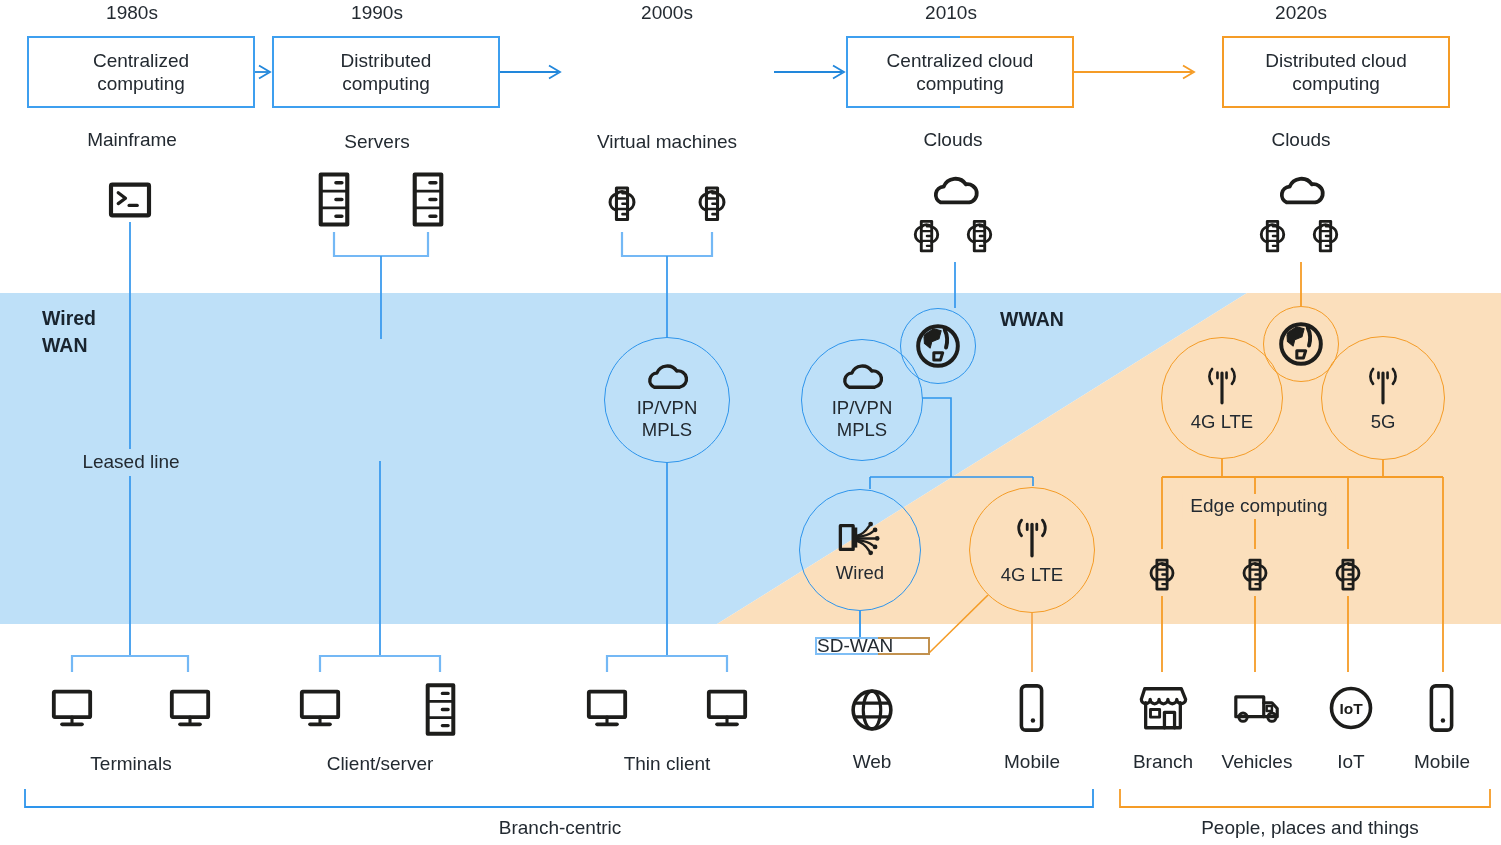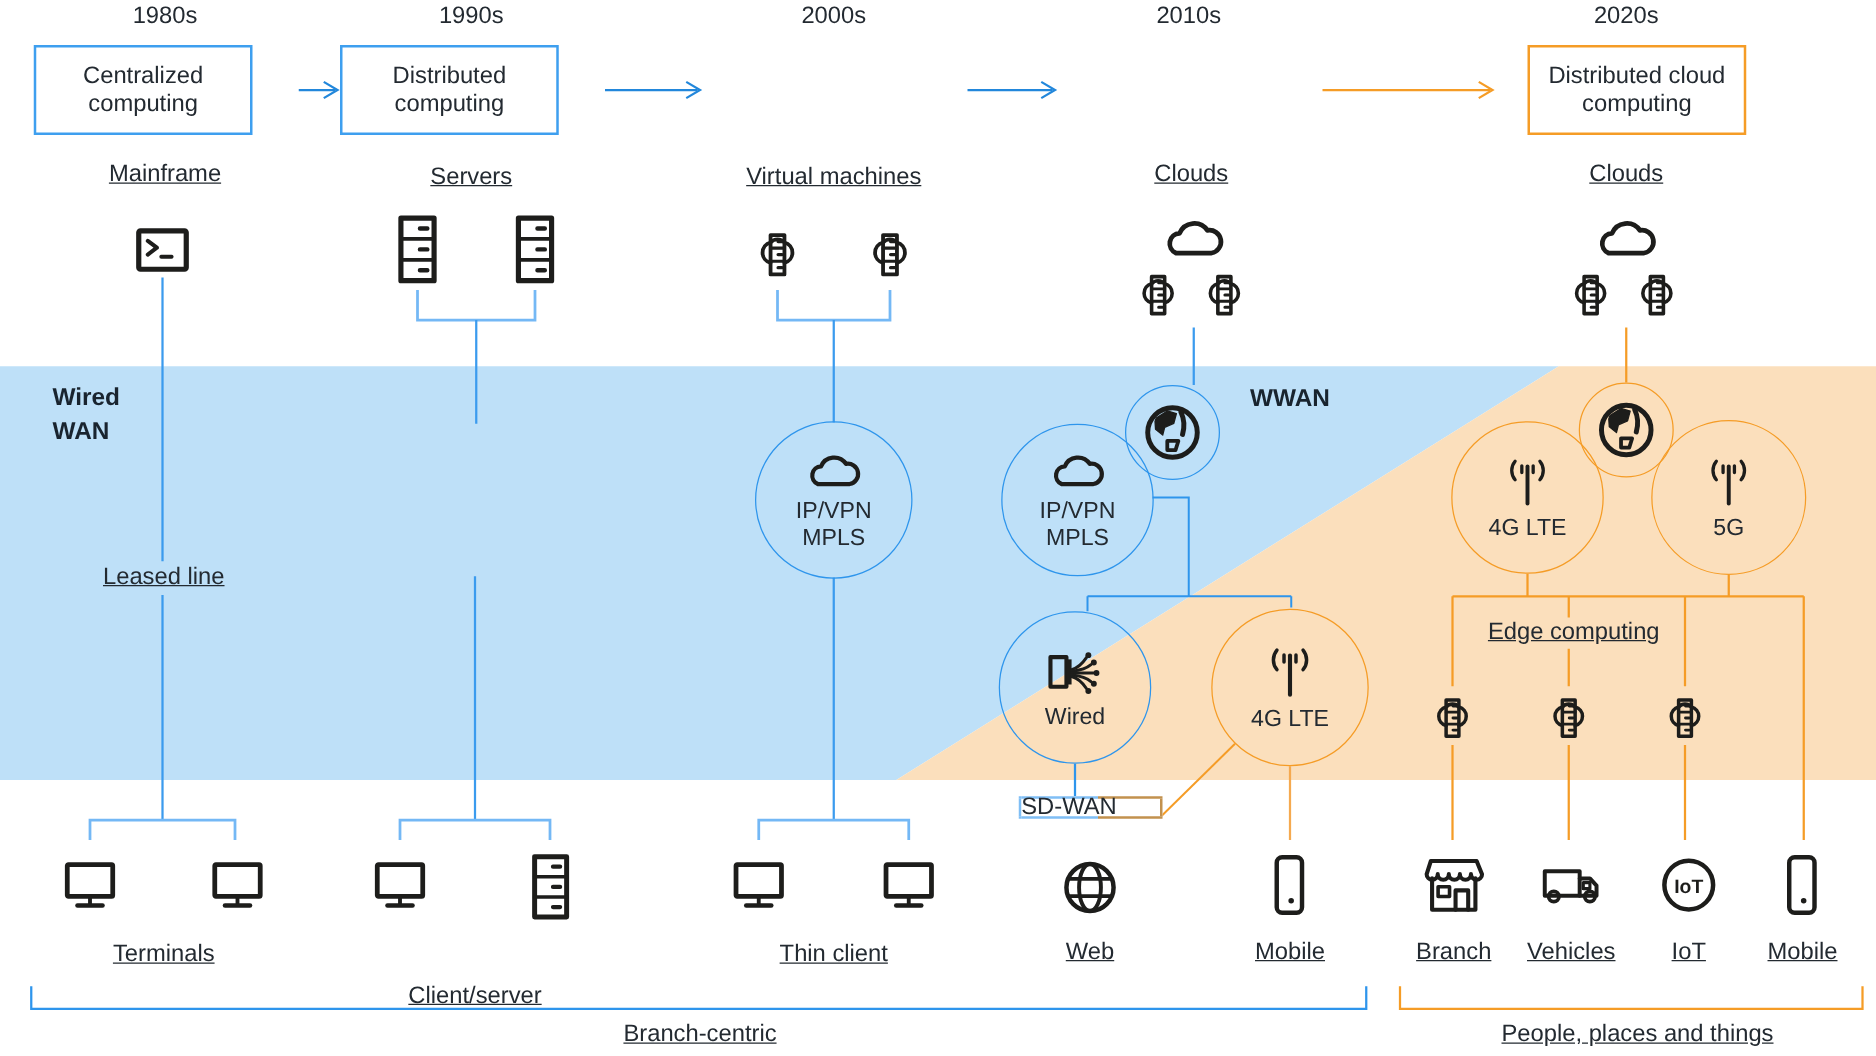--- a/index.html
+++ b/index.html
@@ -1,24 +1,24 @@
 <!DOCTYPE html>
 <html><head>
 <meta charset="utf-8">
 <style>
   html,body{margin:0;padding:0;background:#fff;}
   .stage{position:relative;width:1501px;height:845px;background:#fff;overflow:hidden;
          font-family:"Liberation Sans",sans-serif;color:#232A31;}
   .abs{position:absolute;}
   .layer{position:absolute;left:0;top:0;}
   .lbl{position:absolute;font-size:19px;line-height:1.2;color:#232A31;white-space:nowrap;
-       transform:translateX(-50%);text-align:center;text-decoration:underline;}
+       transform:translateX(-50%);text-align:center;}
   .bold{font-weight:700;color:#19242F;}
   .decade{position:absolute;top:2px;font-size:19px;transform:translateX(-50%);color:#232A31;}
-  .pbox{position:absolute;top:36px;width:175px;height:72px;box-sizing:border-box;background:#fff;
+  .pbox{position:absolute;top:36px;width:228px;height:72px;box-sizing:border-box;background:#fff;
         display:flex;align-items:center;justify-content:center;text-align:center;
         font-size:19px;line-height:1.22;}
   .pbox .inner{width:170px;}
   .b-blue{border:2px solid #3E9FEF;}
   .b-orange{border:2px solid #F59C26;margin-left:26px;}
   .b-split{border:2px solid transparent;
            border-image:linear-gradient(90deg,#3E9FEF 0 50%,#F59C26 50% 100%) 1;}
   .circle{position:absolute;border-radius:50%;box-sizing:border-box;display:flex;
           flex-direction:column;align-items:center;justify-content:center;gap:3px;
           text-align:center;font-size:18.5px;line-height:1.18;}
@@ -210,20 +210,23 @@
   <div class="decade" style="left:667px">2000s</div>
   <div class="decade" style="left:951px">2010s</div>
   <div class="decade" style="left:1301px">2020s</div>
 
   <div class="pbox b-blue" style="left:27px">
       <div class="inner">Centralized computing</div>
     </div>
   <div class="pbox b-blue" style="left:272px">
       <div class="inner">Distributed computing</div>
     </div>
+  <div class="pbox b-split" style="left:846px">
+      <div class="inner">Centralized cloud computing</div>
+    </div>
   <div class="pbox b-orange" style="left:1196px">
       <div class="inner">Distributed cloud computing</div>
     </div>
 
   <div class="lbl" style="left:132px;top:129px">Mainframe</div>
   <div class="lbl" style="left:377px;top:131px">Servers</div>
   <div class="lbl" style="left:667px;top:131px">Virtual machines</div>
   <div class="lbl" style="left:953px;top:129px">Clouds</div>
   <div class="lbl" style="left:1301px;top:129px">Clouds</div>
 
@@ -359,21 +362,21 @@
     </svg>
   <svg class="abs" style="left:1327px;top:684px" width="48" height="48">
     <circle cx="24" cy="24" r="19.5" stroke="#1D1D1B" stroke-width="3.6" fill="none"></circle>
     <text x="24" y="30" text-anchor="middle" font-size="15.5" font-weight="600" fill="#1D1D1B" font-family="Liberation Sans, sans-serif">IoT</text>
   </svg>
   <svg class="abs" style="left:1427px;top:682px" width="29" height="52">
       <use href="#sym-phone"></use>
     </svg>
 
   <div class="lbl" style="left:131px;top:753px">Terminals</div>
-  <div class="lbl" style="left:380px;top:786px">Client/server</div>
+  <div class="lbl" style="left:380px;top:753px">Client/server</div>
   <div class="lbl" style="left:667px;top:753px">Thin client</div>
   <div class="lbl" style="left:872px;top:751px">Web</div>
   <div class="lbl" style="left:1032px;top:751px">Mobile</div>
   <div class="lbl" style="left:1163px;top:751px">Branch</div>
   <div class="lbl" style="left:1257px;top:751px">Vehicles</div>
   <div class="lbl" style="left:1351px;top:751px">IoT</div>
   <div class="lbl" style="left:1442px;top:751px">Mobile</div>
 
   <div class="lbl" style="left:560px;top:817px">Branch-centric</div>
   <div class="lbl" style="left:1310px;top:817px">People, places and things</div>

